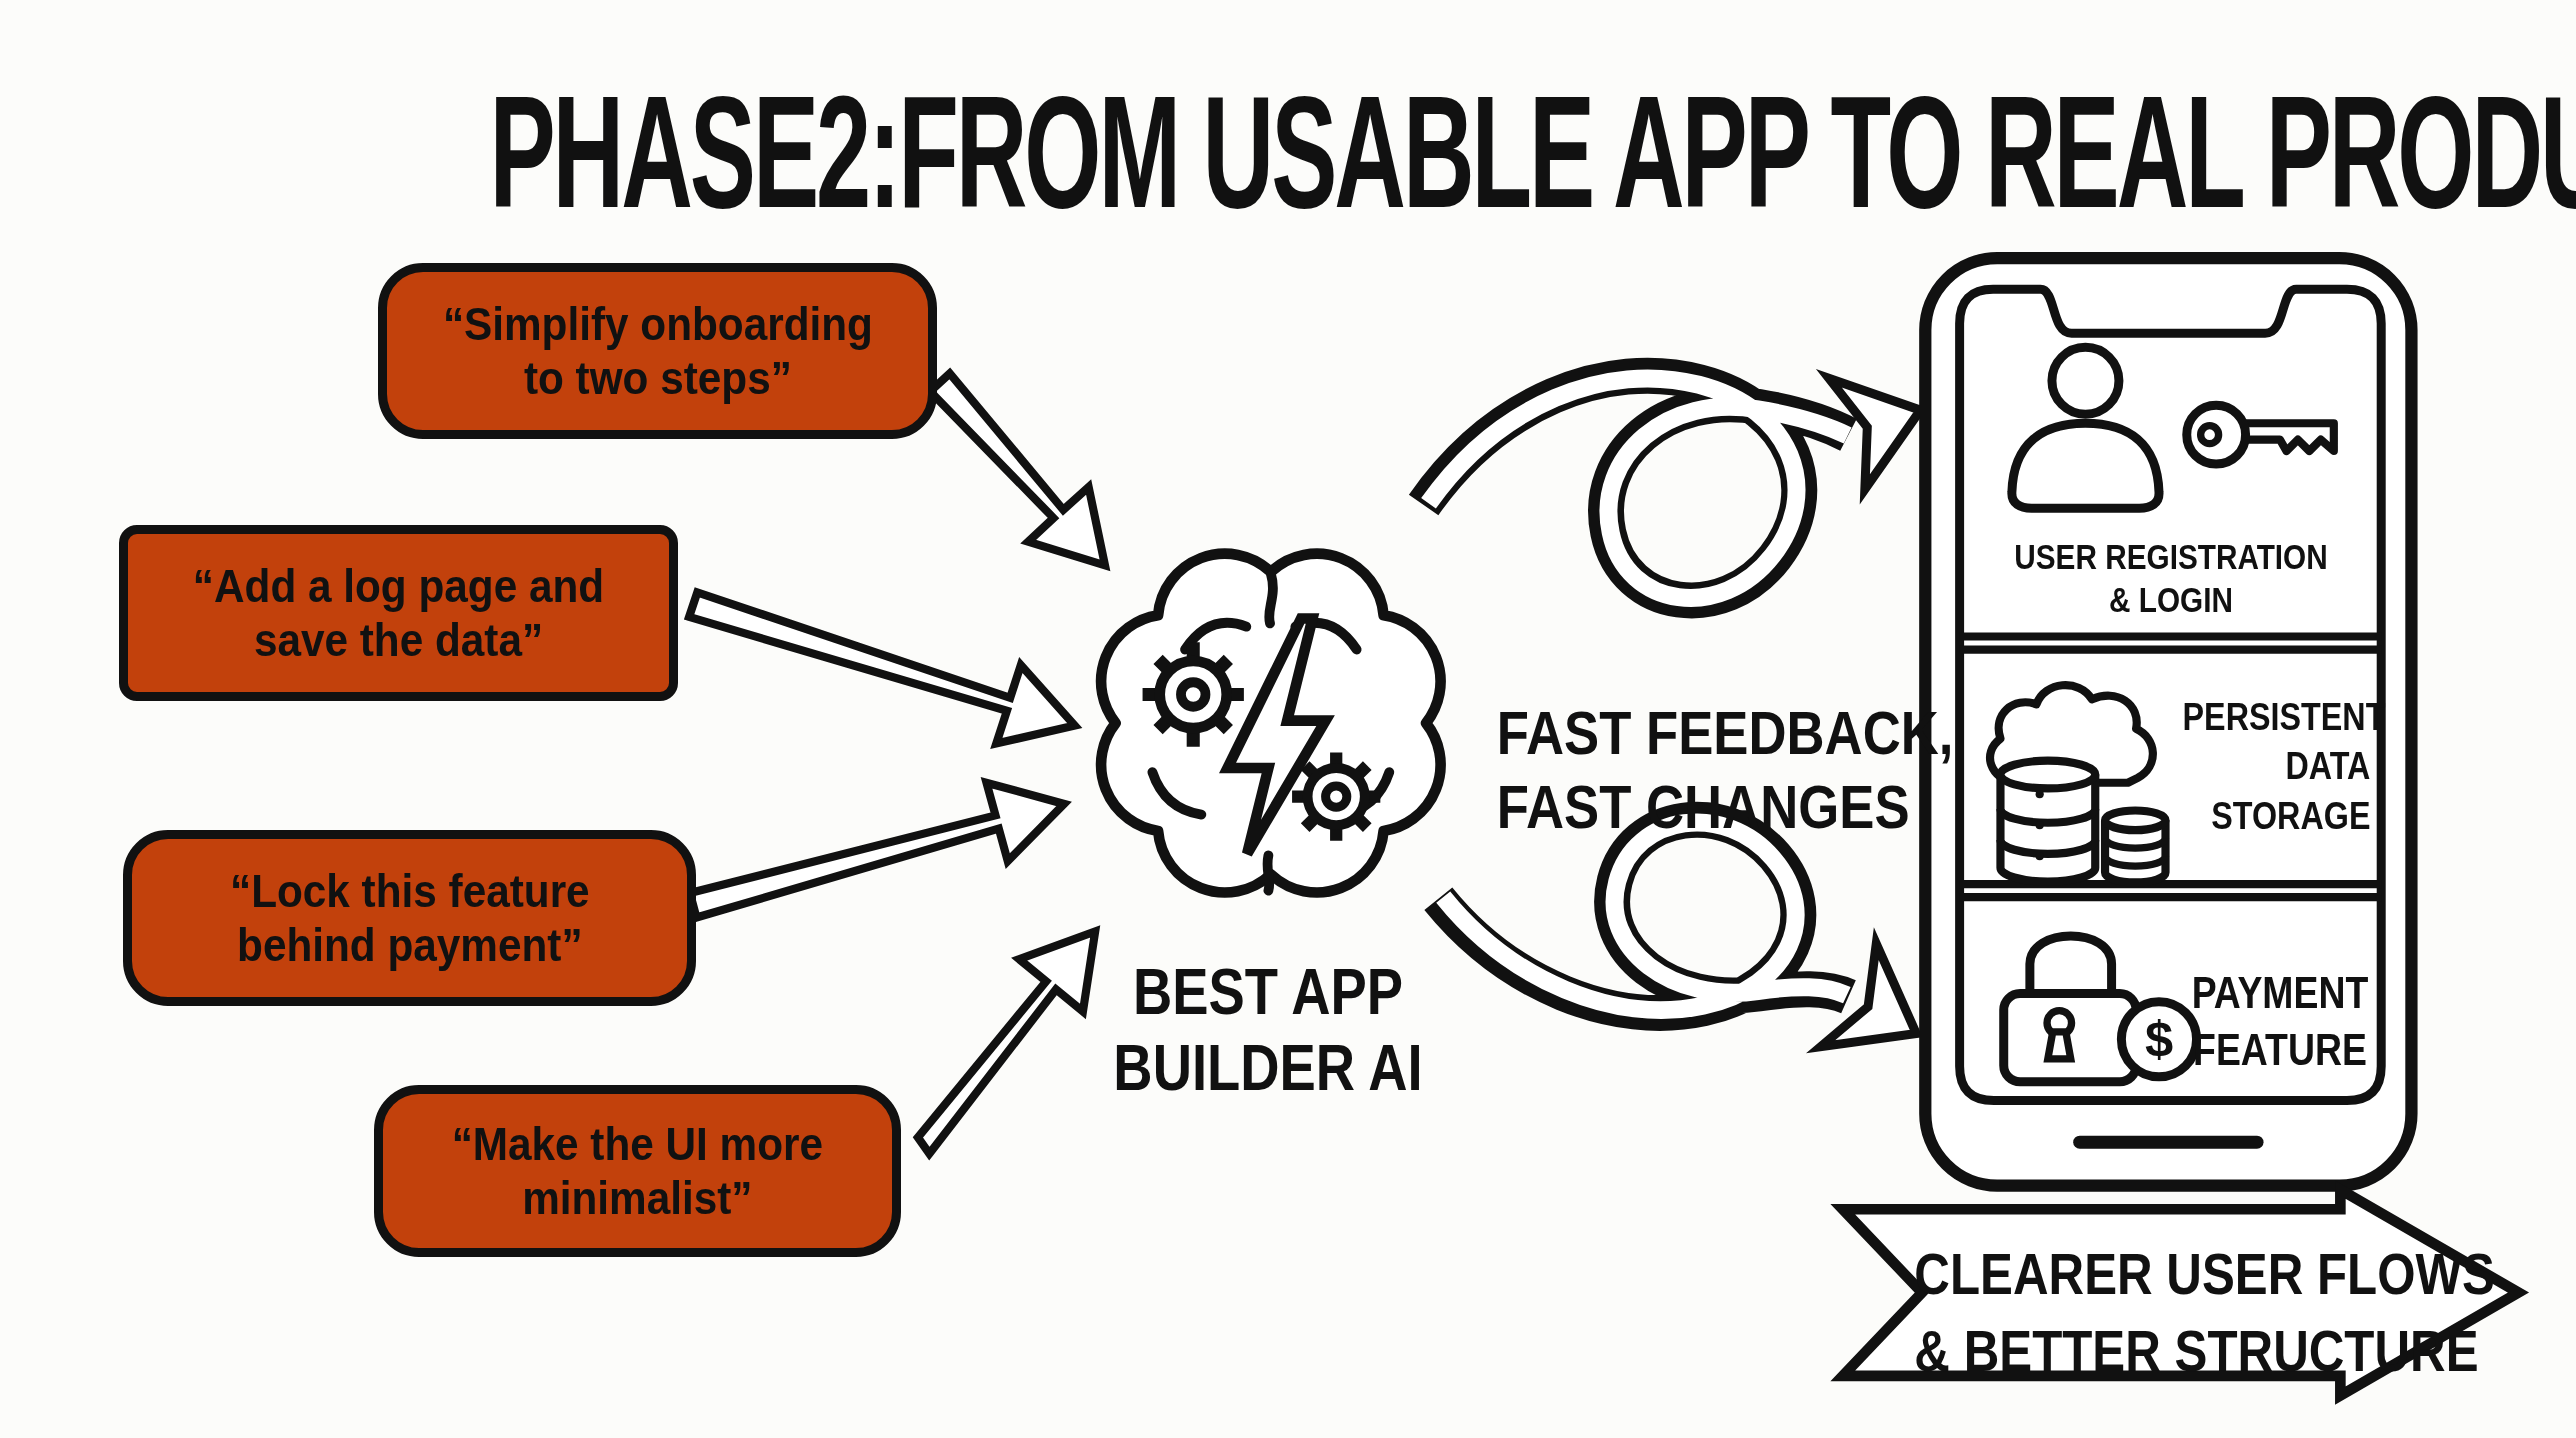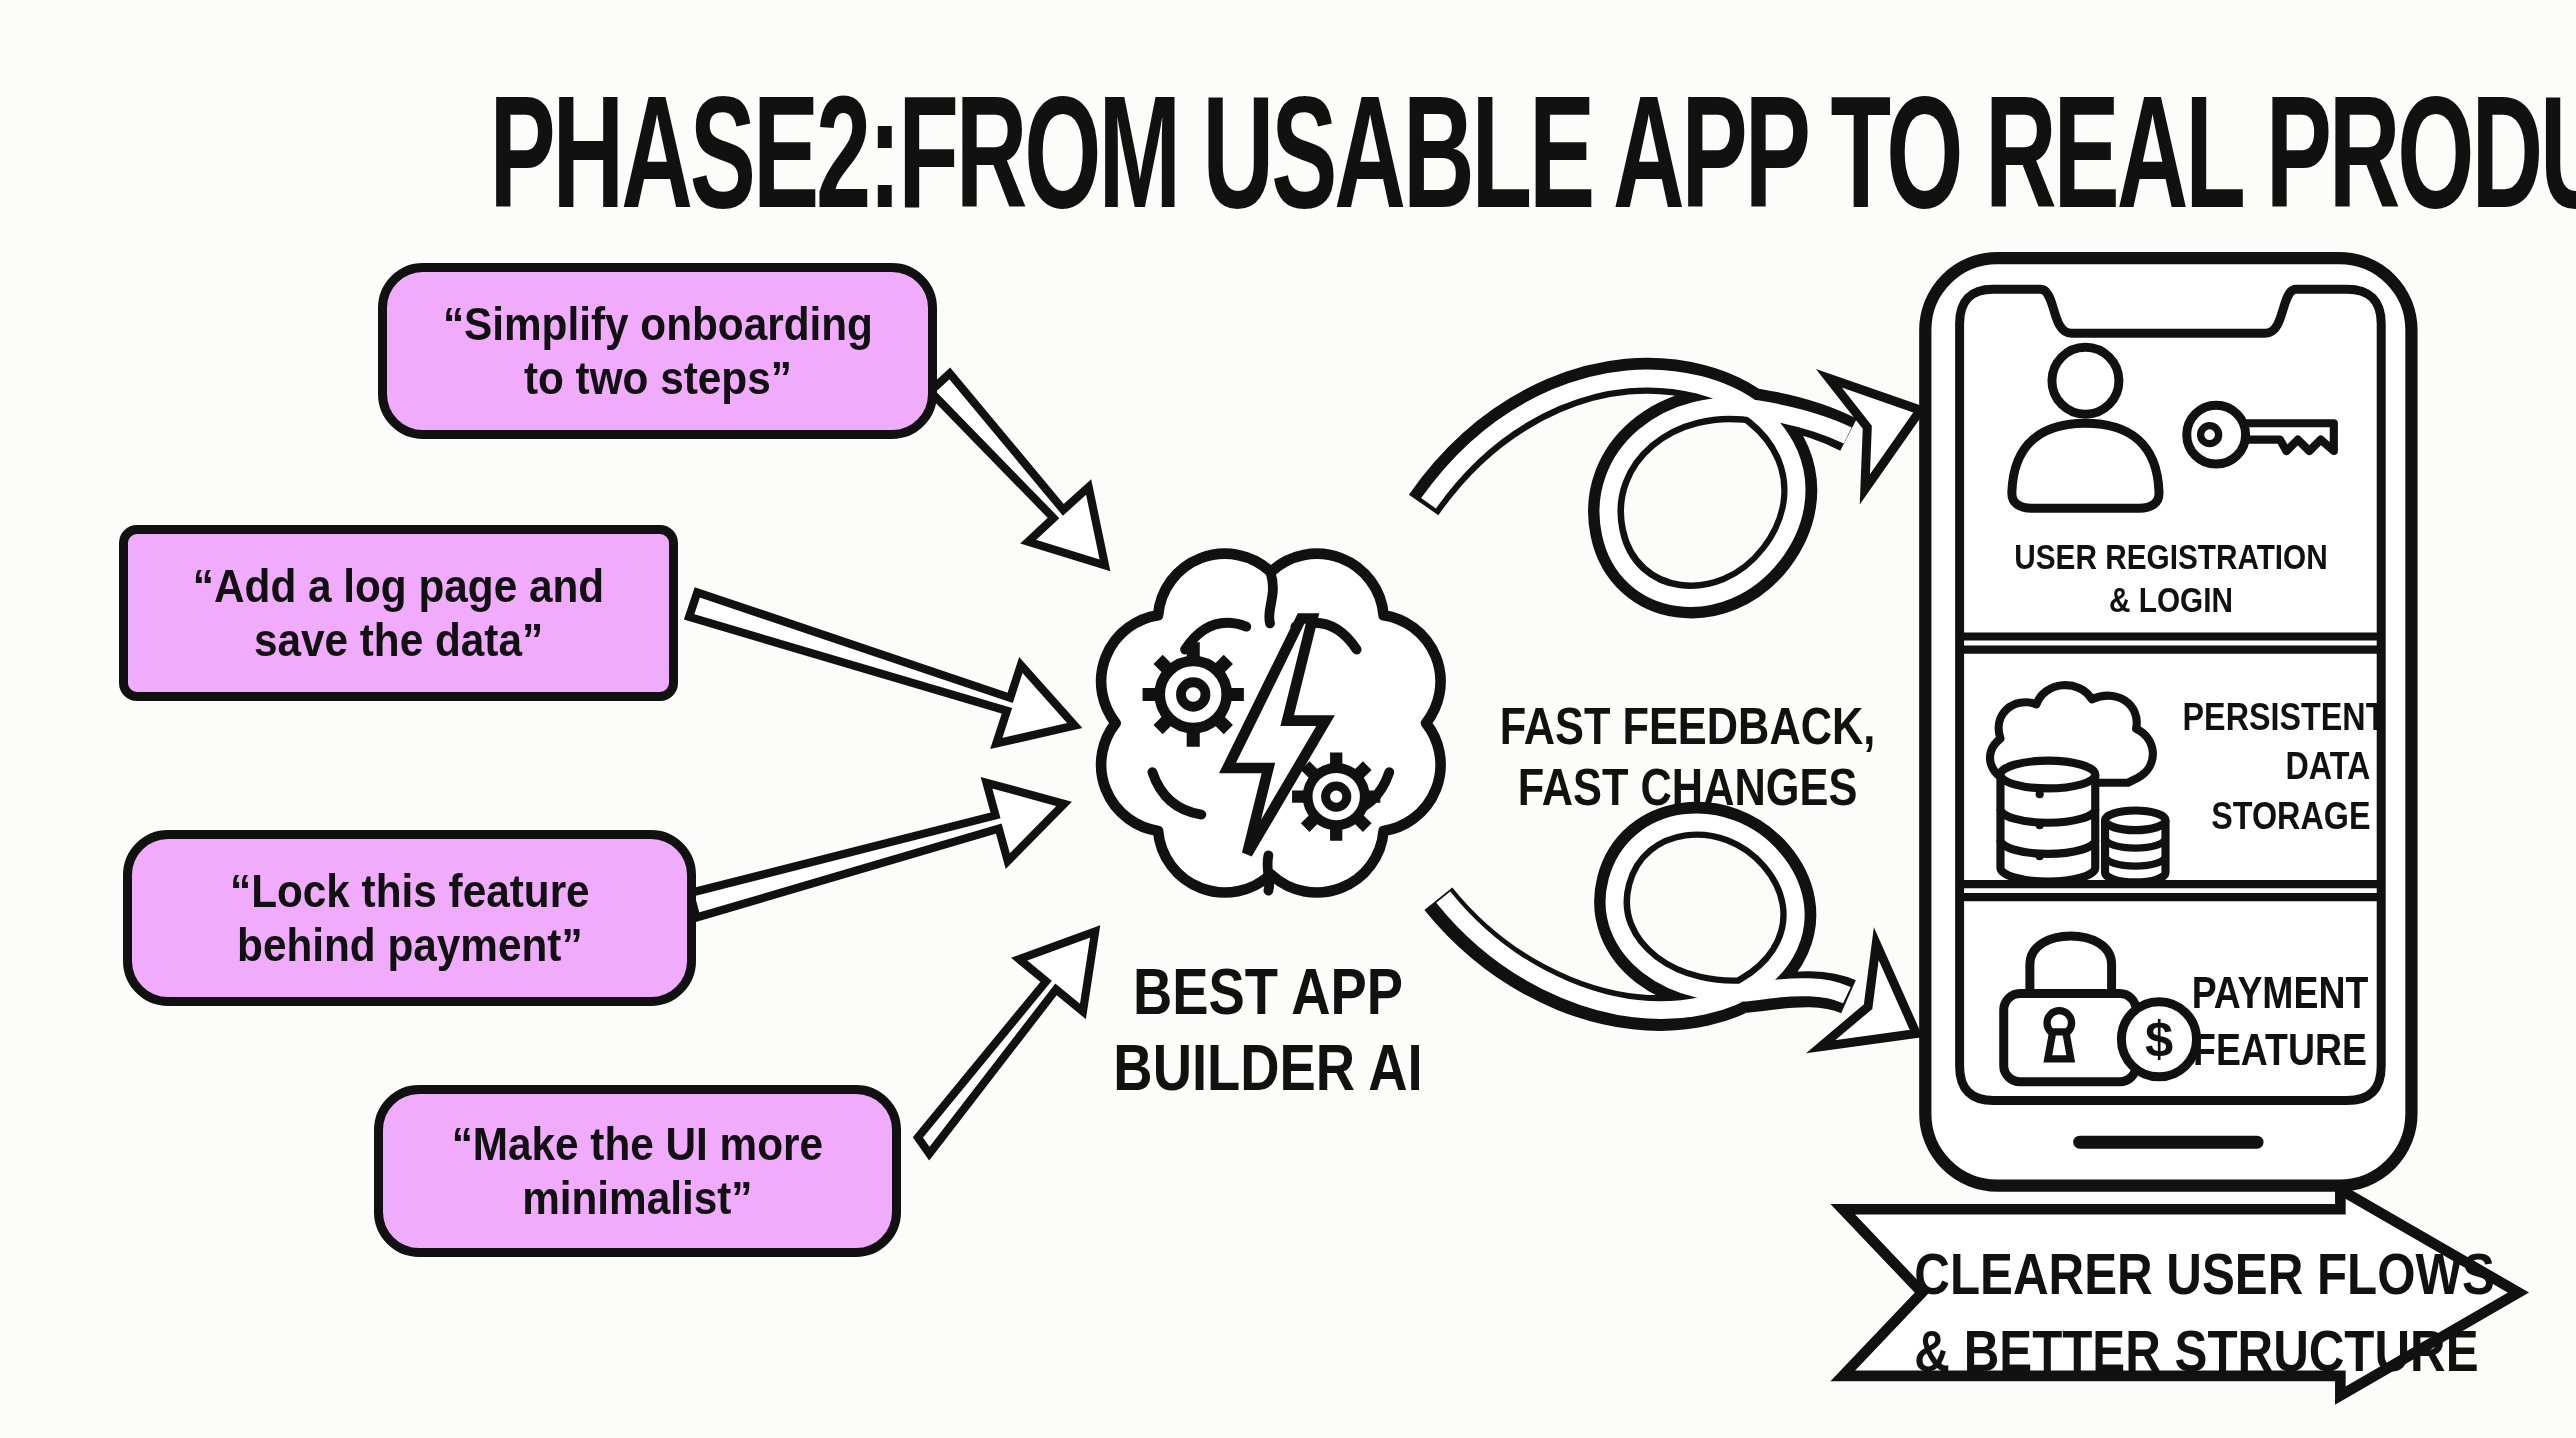--- a/index.html
+++ b/index.html
@@ -14,34 +14,34 @@
   .ink{stroke:#111;fill:#fff;}
   .label{position:absolute;font-weight:bold;color:#111;text-align:center;}
   .squeeze{transform:scaleX(0.85);transform-origin:50% 50%;}
   .line{white-space:nowrap;}
   #title{
     left:0;width:2576px;top:72px;font-size:160px;line-height:1.0;
     letter-spacing:-4.9px;transform:scaleX(0.62);transform-origin:50% 50%;
     white-space:nowrap;
   }
   .bubble{
-    position:absolute;background:#f0abfc;border:9px solid #111;border-radius:45px;
+    position:absolute;background:#c2410c;border:9px solid #111;border-radius:45px;
     display:flex;flex-direction:column;align-items:center;justify-content:center;
     box-sizing:border-box;
   }
   .bubble .txt{
     font-weight:bold;font-size:47px;line-height:1.14;text-align:center;
     transform:scaleX(0.9);transform-origin:50% 50%;
   }
   #bubble-1{left:378px;top:263px;width:559px;height:176px;}
   #bubble-2{left:119px;top:525px;width:559px;height:176px;border-radius:18px;}
   #bubble-3{left:123px;top:830px;width:573px;height:176px;}
   #bubble-4{left:374px;top:1085px;width:527px;height:172px;}
   #ai-label{left:1023px;width:490px;top:955px;font-size:64px;line-height:1.18;}
-  #loop-label{left:1463px;width:449px;top:696px;font-size:51px;line-height:1.2;}
+  #loop-label{left:1463px;width:449px;top:696px;font-size:62px;line-height:1.2;}
   #sec1-label{left:1960px;width:422px;top:536px;font-size:35px;line-height:1.22;}
   #sec2-label{left:2166px;width:221px;top:693px;font-size:38px;line-height:1.3;text-align:right;}
   #sec3-label{left:2174px;width:212px;top:964px;font-size:44px;line-height:1.3;}
   #banner-label{left:1880px;width:458px;top:1236px;font-size:58px;line-height:1.32;}
 </style>
 </head>
 <body>
 
 <div id="stage">
 

